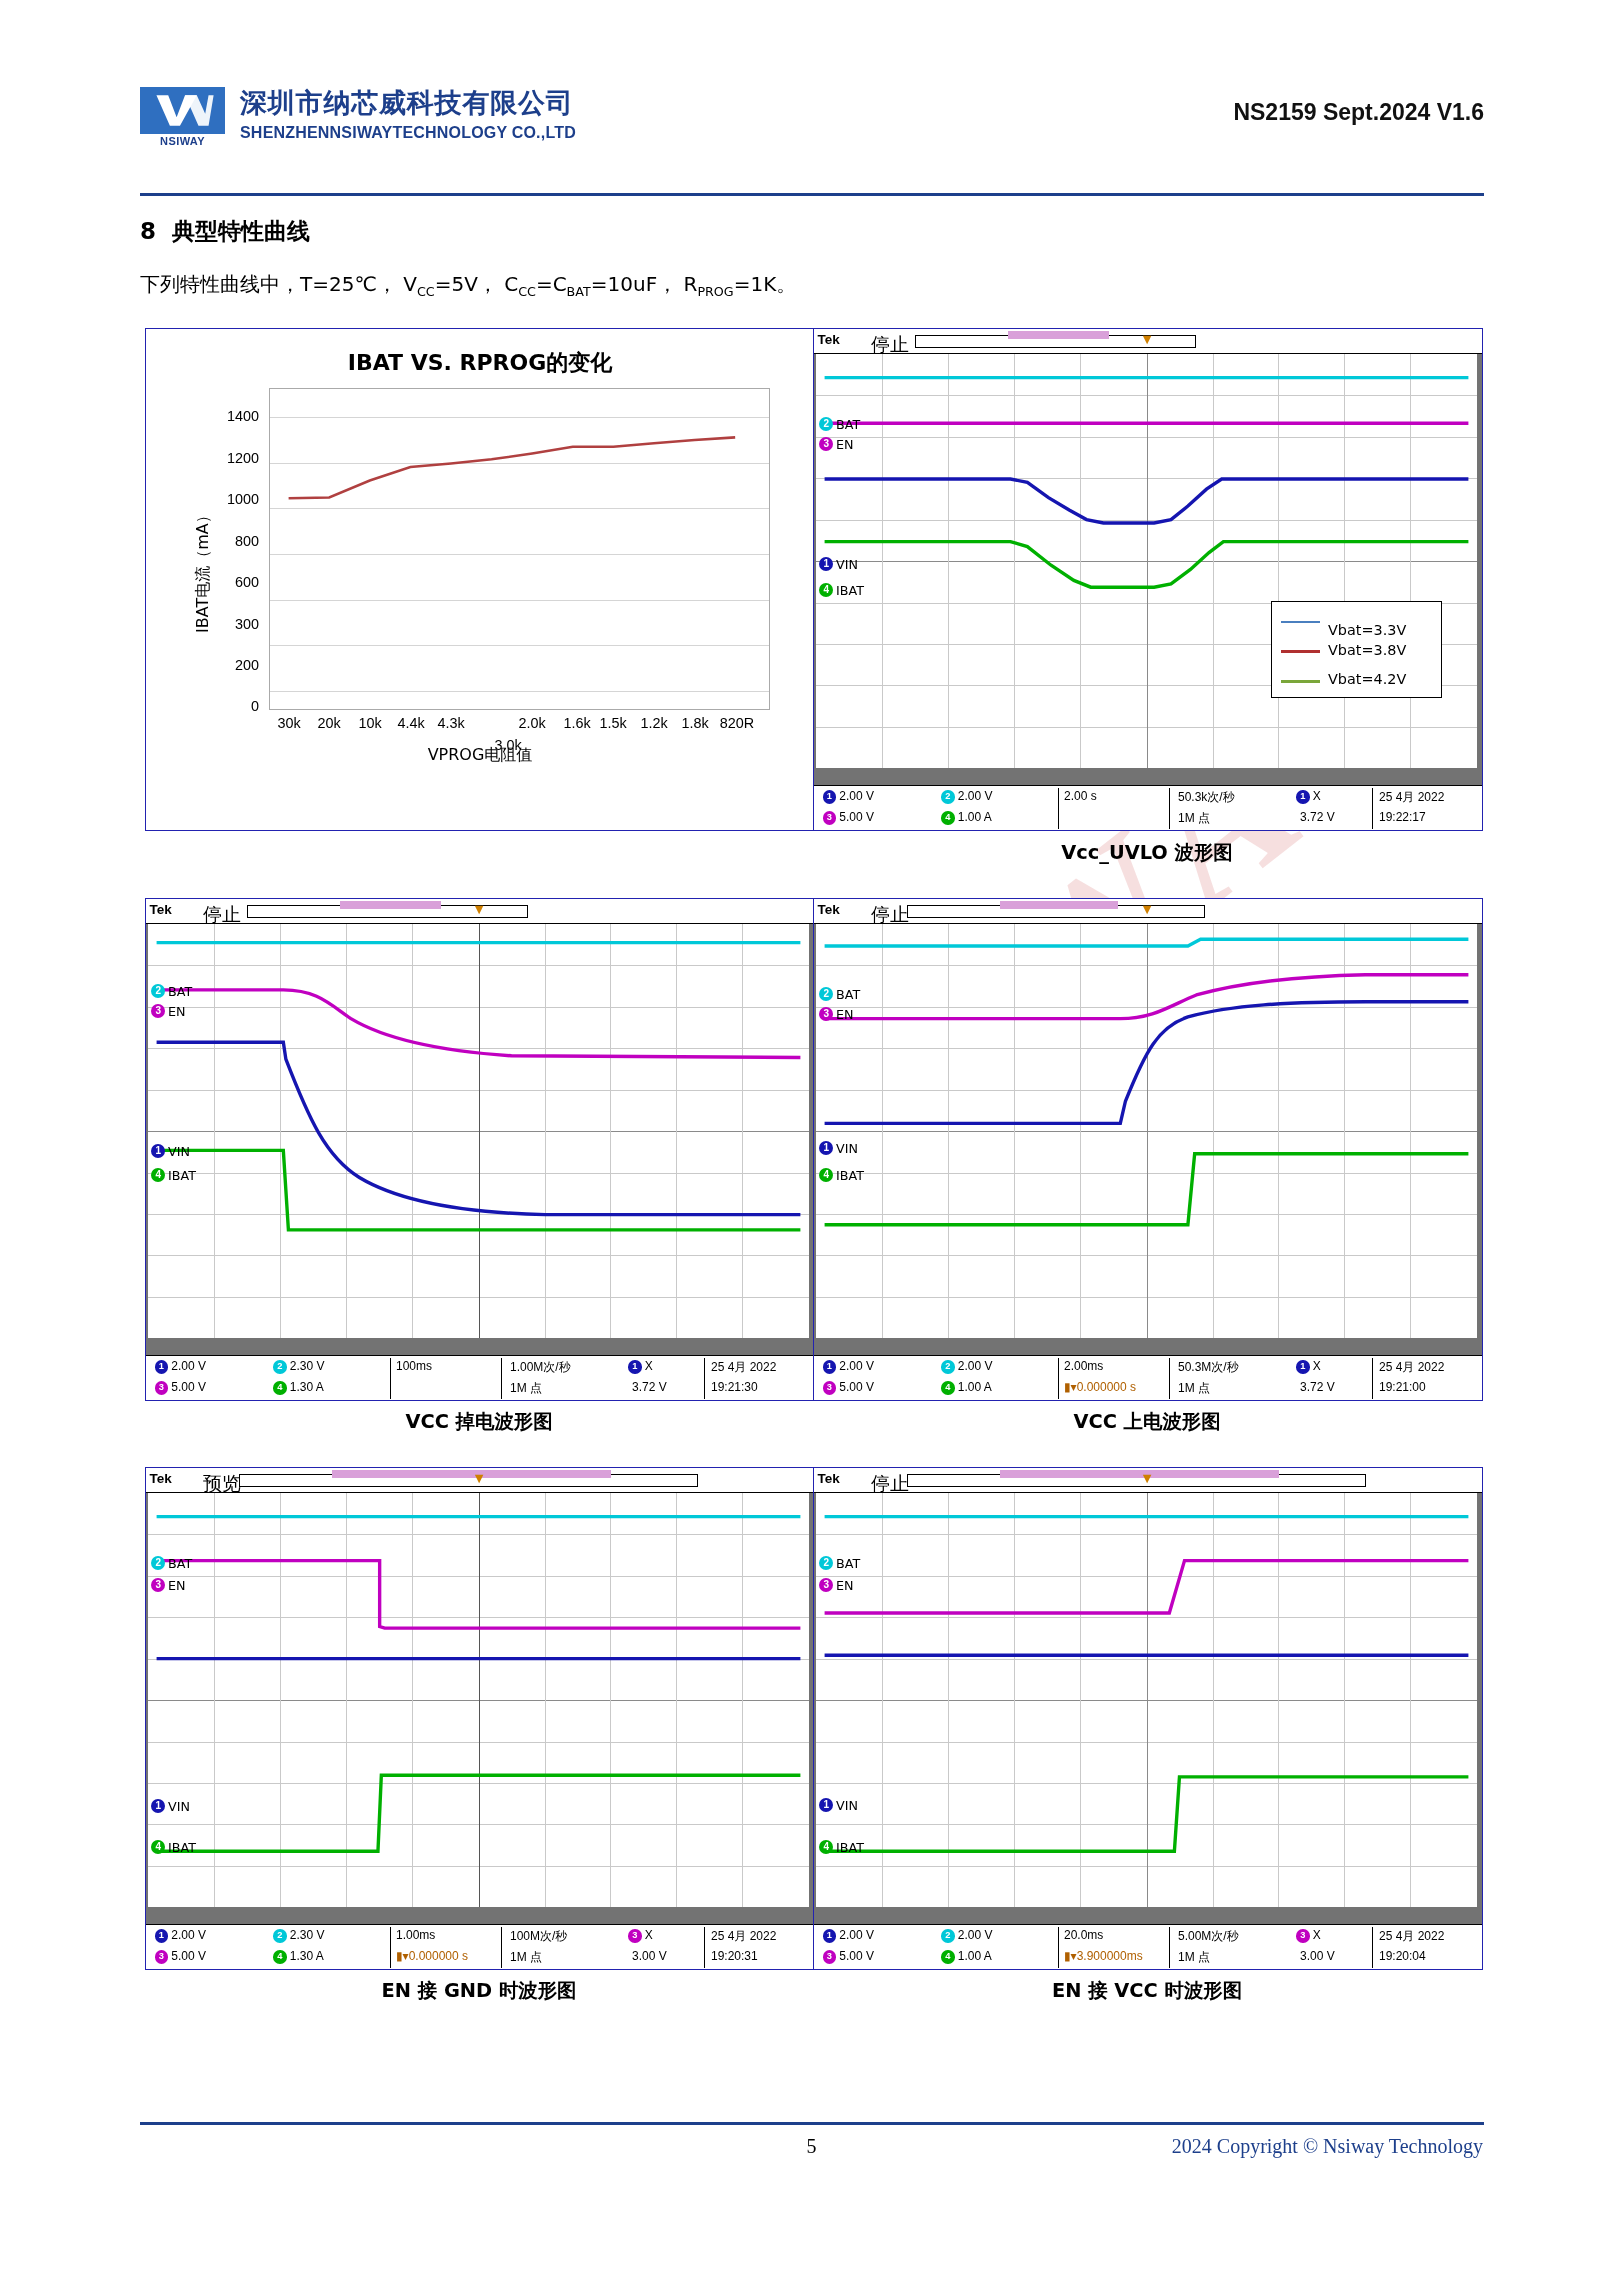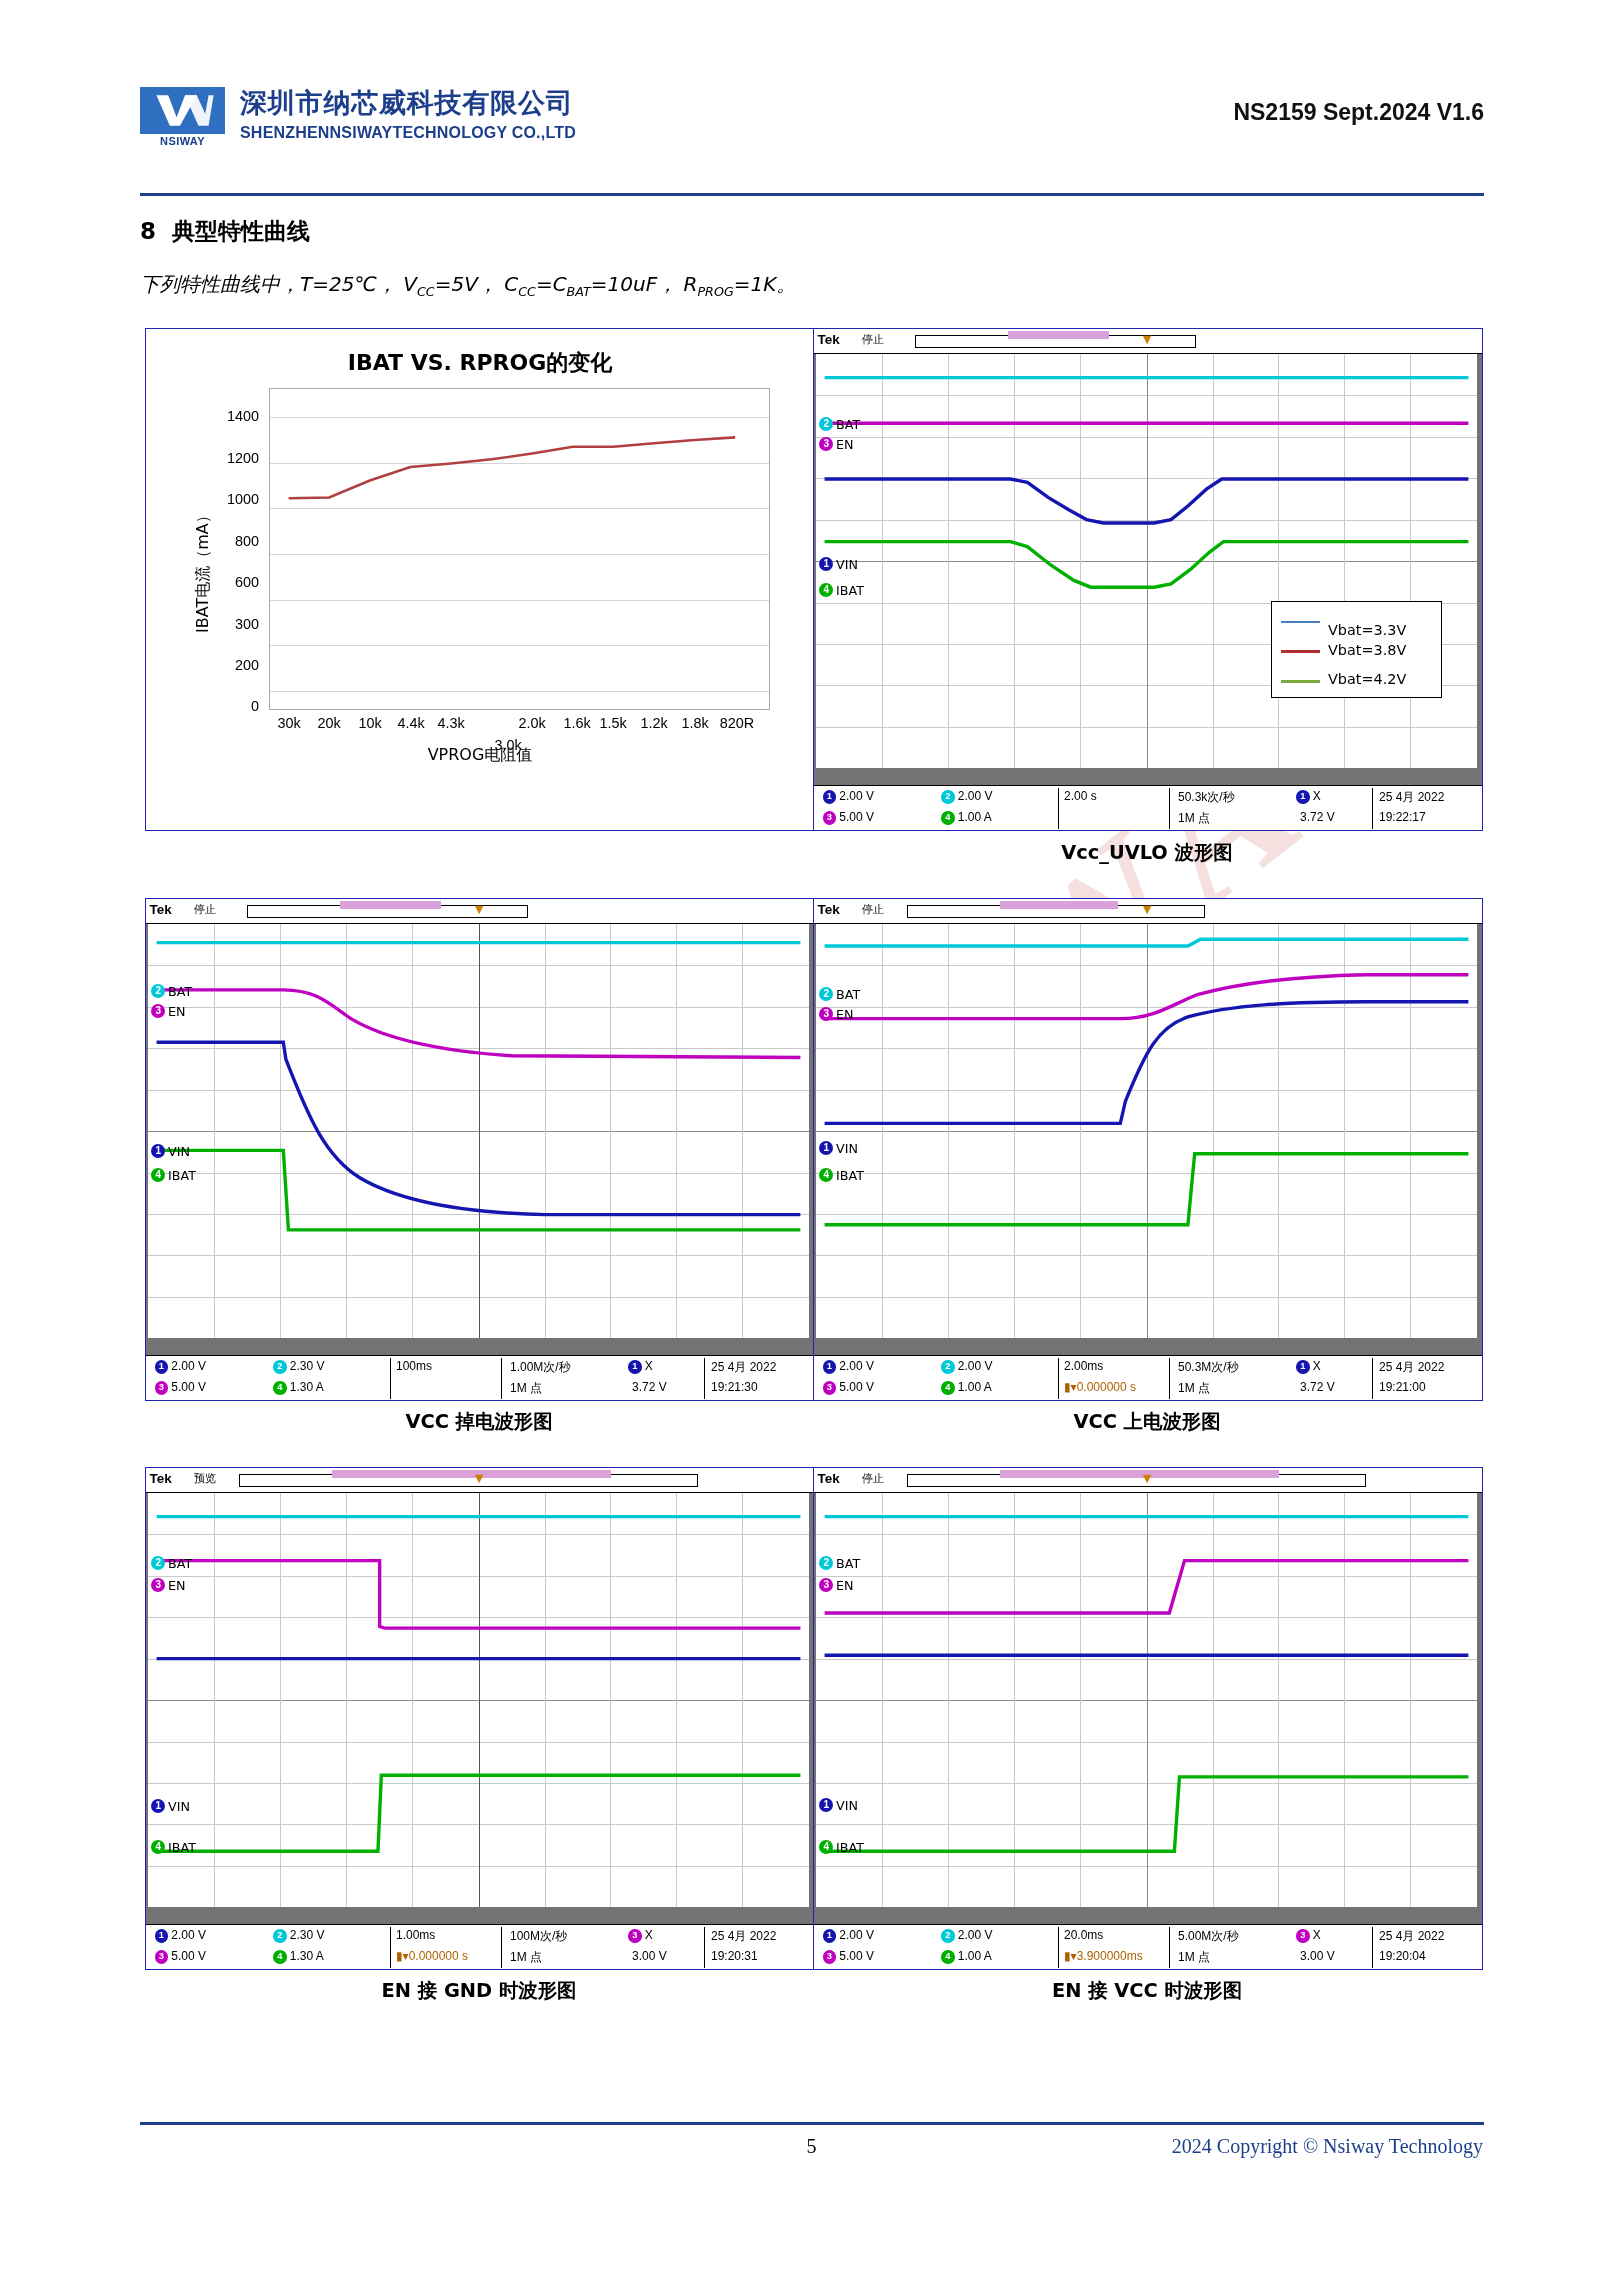--- a/index.html
+++ b/index.html
@@ -46,21 +46,21 @@
     position:absolute;right:0;top:18.6px;
     font-family:"Liberation Sans",sans-serif;font-size:23px;font-weight:bold;color:#111;
   }
   
   .sect-title{
     position:absolute;left:140px;top:216px;
     font-family:"DejaVu Sans",sans-serif;font-size:23px;font-weight:bold;color:#000;
   }
   .cond-line{
     position:absolute;left:140px;top:271px;
-    font-family:"DejaVu Sans",sans-serif;font-size:20px;color:#000;font-style:italic;
+    font-family:"DejaVu Sans",sans-serif;font-size:20px;color:#000;
   }
   .cond-line sub{font-size:12.7px;}
   
   .fig{
     position:absolute;border:1.7px solid #2222b0;background:#fff;
   }
   .cap{
     position:absolute;text-align:center;
     font-family:"DejaVu Sans",sans-serif;font-size:19.4px;font-weight:bold;color:#000;
   }
@@ -68,22 +68,22 @@
   .scope{position:absolute;left:0;top:0;width:100%;height:100%;background:#737373;}
   .scope-top{
     position:absolute;left:0;top:0;width:100%;height:24px;background:#fff;
     border-bottom:0.8px solid #000;
   }
   .scope-brand{
     position:absolute;left:3.4px;top:3.4px;
     font-family:"Liberation Sans",sans-serif;font-size:13.5px;font-weight:bold;color:#000;
   }
   .scope-state{
-    position:absolute;left:48px;top:3.4px;
-    font-family:"DejaVu Sans",sans-serif;font-size:11px;color:#000;text-align:center;
+    position:absolute;left:57px;top:3.4px;
+    font-family:"DejaVu Sans",sans-serif;font-size:19px;color:#000;text-align:center;
   }
   .topbar-a{position:absolute;top:6px;height:11px;border:0.8px solid #000;background:#fff;}
   .topbar-b{position:absolute;top:1.7px;height:8.5px;background:#d9a0d9;}
   .tmark{position:absolute;top:1.7px;width:12px;height:18.6px;color:#d08000;font-size:14.4px;text-align:center;font-family:"Liberation Sans",sans-serif;}
   .grid{position:absolute;background:#fff;}
   .glineh{position:absolute;left:0;width:100%;height:0.8px;background:#c9c9c9;}
   .glinev{position:absolute;top:0;height:100%;width:0.8px;background:#c9c9c9;}
   .gcenterh{position:absolute;left:0;width:100%;height:0.8px;background:#8a8a8a;}
   .gcenterv{position:absolute;top:0;height:100%;width:0.8px;background:#8a8a8a;}
   .marker{

